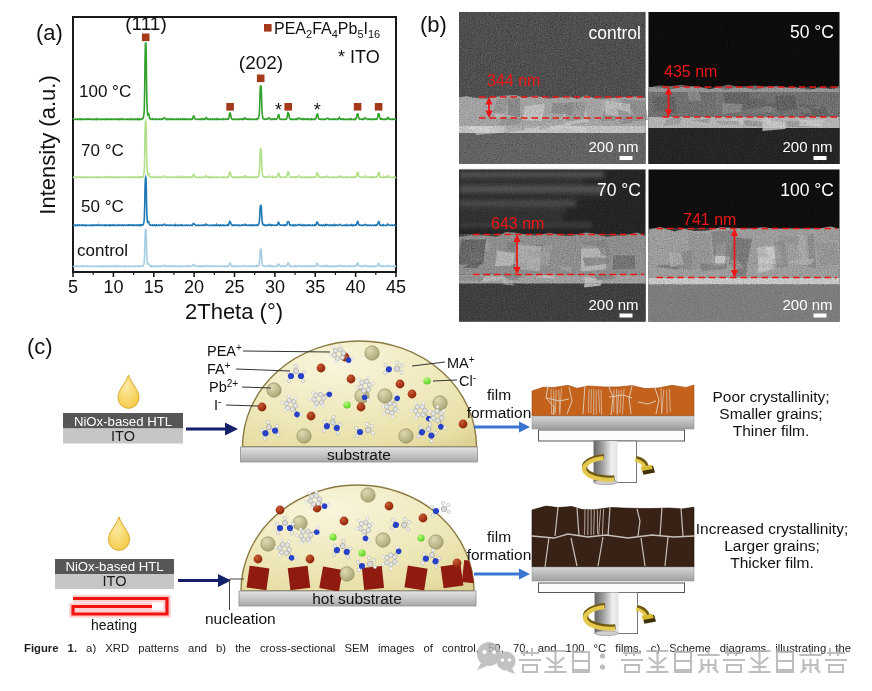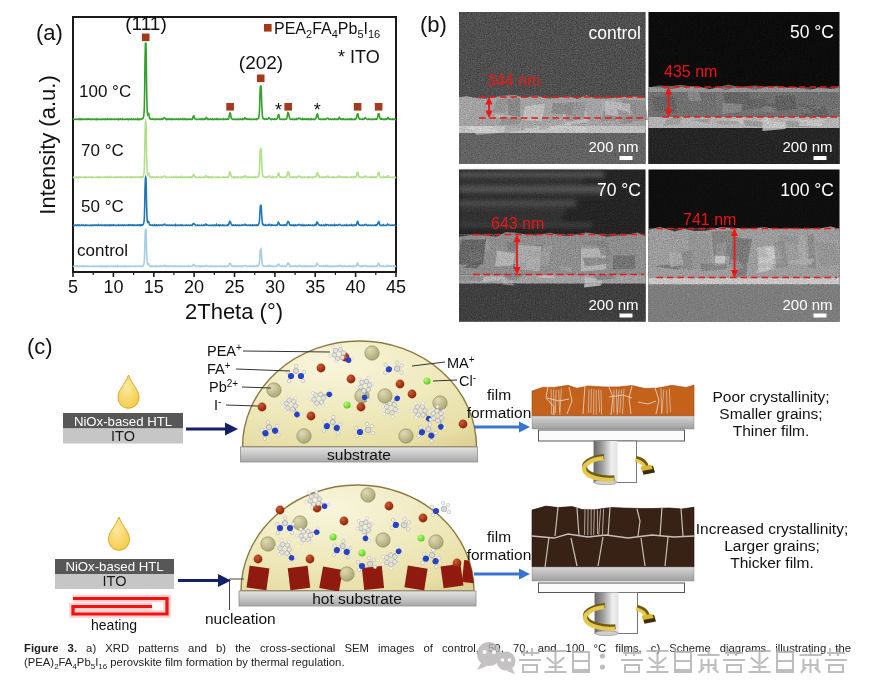--- a/index.html
+++ b/index.html
@@ -577,22 +577,21 @@
 <rect x="538.5" y="251" width="146" height="9.5" fill="#fbfbfb" stroke="#555" stroke-width="1"></rect>
 <rect x="595" y="260.5" width="42.5" height="41" fill="#fff" stroke="#777" stroke-width="1"></rect>
 <rect x="595" y="260.5" width="23.5" height="41" fill="url(#cylg)"></rect>
 <ellipse cx="606.7" cy="301.20000000000005" rx="11.7" ry="2.4" fill="#cfcfcf" stroke="#888" stroke-width="0.6"></ellipse>
 <use href="#rotarrow" x="607" y="285.5"></use>
 <text x="772" y="202" font-size="15.5" text-anchor="middle" fill="#111">Increased crystallinity;</text>
 <text x="772" y="219" font-size="15.5" text-anchor="middle" fill="#111">Larger grains;</text>
 <text x="772" y="236" font-size="15.5" text-anchor="middle" fill="#111">Thicker film.</text>
 </svg>
 <div style="position:absolute;left:24px;top:640.5px;width:827px;font-size:11.3px;line-height:14.3px;color:#222">
-<div style="text-align:justify;text-align-last:justify"><b>Figure 3.</b>&nbsp;a) XRD patterns and b) the cross-sectional SEM images of control, 50, 70, and 100&nbsp;°C films. c) Scheme diagrams illustrating the</div>
-<div>(PEA)<sub style="font-size:8px">2</sub>FA<sub style="font-size:8px">4</sub>Pb<sub style="font-size:8px">5</sub>I<sub style="font-size:8px">16</sub> perovskite film formation by thermal regulation.</div>
+<div style="text-align:justify;text-align-last:justify"><b>Figure 1.</b>&nbsp;a) XRD patterns and b) the cross-sectional SEM images of control, 50, 70, and 100&nbsp;°C films. c) Scheme diagrams illustrating the</div>
 </div>
 <svg width="402" height="42" viewBox="0 0 402 42" style="position:absolute;left:468px;top:634px">
 <g fill="#b5b2b2" opacity="0.8">
       <circle cx="21" cy="20" r="12"></circle>
       <path d="M13 29 l-4 7 10 -4 Z"></path>
       <circle cx="38" cy="27" r="9.5"></circle>
       <path d="M44 34 l3 6 -8 -3 Z"></path>
       <circle cx="16.5" cy="18" r="2.1" fill="#fff"></circle>
       <circle cx="26" cy="18" r="2.1" fill="#fff"></circle>
       <circle cx="34.5" cy="26" r="1.8" fill="#fff"></circle>

